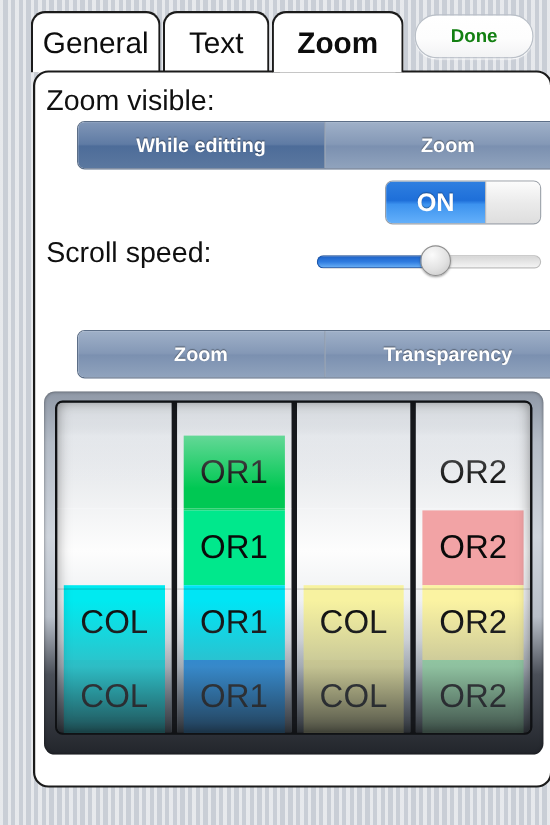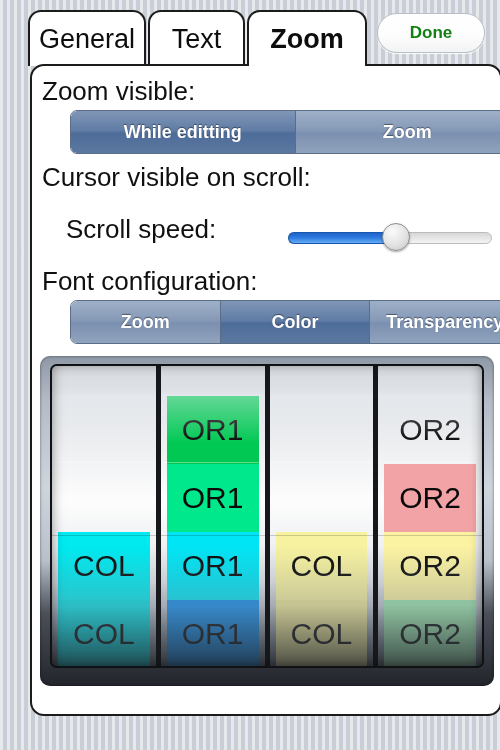--- a/index.html
+++ b/index.html
@@ -48,21 +48,21 @@
     box-sizing:border-box;
     overflow:hidden;
     text-decoration:underline;
   }
 
   .label{
     position:absolute;font-size:26px;color:#101010;white-space:nowrap;
   }
   .lbl-zoomvis{left:10px;top:10px;}
   .lbl-cursor{left:10px;top:96px;}
-  .lbl-scroll{left:10px;top:148px;margin-left:24px;}
+  .lbl-scroll{left:10px;top:148px;}
   .lbl-font{left:10px;top:200px;}
 
   
   .seg{
     position:absolute;display:flex;
     border:1px solid #5c6e87;
     border-radius:7px;overflow:hidden;
     box-sizing:border-box;
     box-shadow:inset 0 1px 0 rgba(255,255,255,.35);
     margin-left:28px;
@@ -186,36 +186,37 @@
 
   <div class="panel">
 
     <div class="label lbl-zoomvis">Zoom visible:</div>
 
     <div class="seg seg-zoomvis">
       <div class="sg on">While editting</div>
       <div class="sg">Zoom</div>
     </div>
 
-    <div class="label lbl-cursor">Cursor visible on scroll:</div>
-
+
+    <div class="toggle">
+      <div class="tg-on">ON</div>
+      <div class="tg-knob"></div>
+    </div>
 
     <div class="label lbl-scroll">Scroll speed:</div>
 
     <div class="slider">
       <div class="track"></div>
       <div class="fill"></div>
       <div class="thumb"></div>
     </div>
 
-    <div class="label lbl-font">Font configuration:</div>
 
     <div class="seg seg-font">
       <div class="sg">Zoom</div>
-      <div class="sg on">Color</div>
       <div class="sg">Transparency</div>
     </div>
 
     <div class="picker">
       <div class="picker-inner" id="picker-inner">
           <div class="col">
             <div class="cellwrap">
               <div class="cell" style="top: 30px;"></div>
               <div class="cell" style="top: 98px;"></div>
               <div class="cell" style="top: 166px; background: rgb(0, 234, 240);">COL</div>

